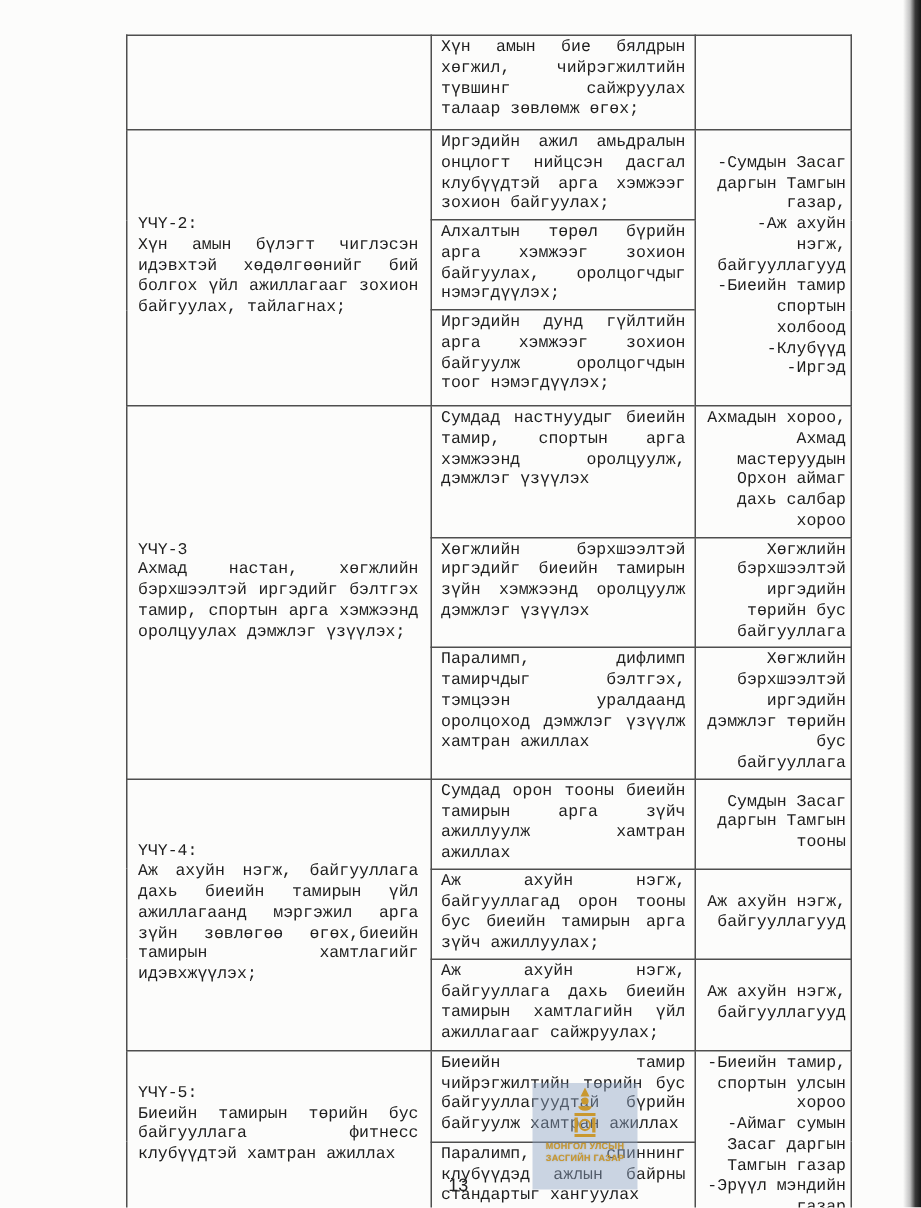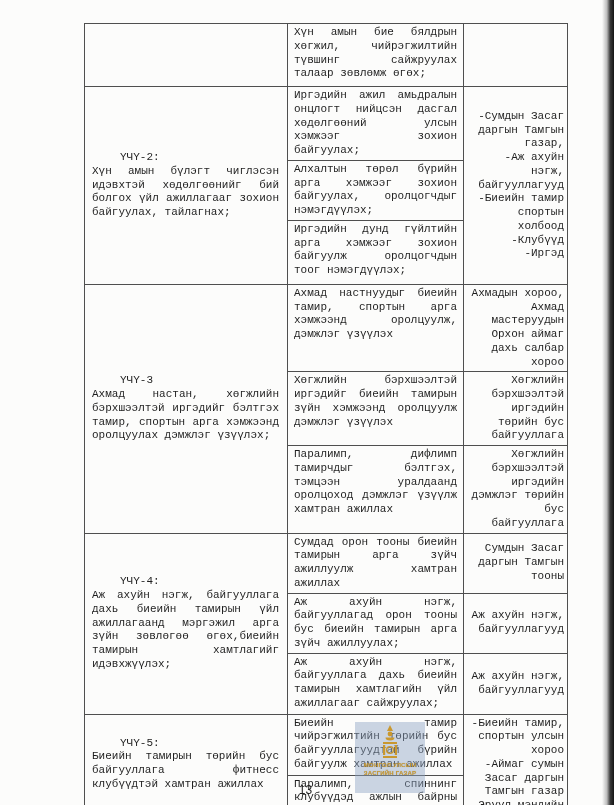--- a/index.html
+++ b/index.html
@@ -20,21 +20,21 @@
     border-collapse:collapse;table-layout:fixed;font-family:Liberation Mono, monospace;
   }
   table.doc td{
     border:1px solid #4f4f4f;
     font-size:11px;line-height:1.25;
     overflow:hidden;
   }
   td.cl{ text-align:justify; vertical-align:middle; padding:2px 8px 2px 7px;}
   td.cm{ text-align:justify; vertical-align:top;    padding:2px 6px;}
   td.cr{ text-align:right;    vertical-align:middle; padding:2px 3px 2px 5px; white-space:pre-line;}
-  .obj-label{display:block;margin-left:28px;}
+  .obj-label{display:block;}
   tr.h63{height:63px} tr.h56{height:56px} tr.h44{height:44px} tr.h64{height:64px}
   tr.h85{height:85px} tr.h57{height:57px} tr.h63b{height:63px}
   tr.h52{height:52px} tr.h59{height:59px} tr.h61{height:61px}
   tr.h58{height:58px} tr.h47{height:47px} tr.h43{height:43px}
   .watermark{
     position:absolute;left:355px;top:722px;width:70px;height:71px;
     background:rgba(143,163,196,0.45);
     display:flex;flex-direction:column;align-items:center;justify-content:flex-start;
     z-index:5;
   }
@@ -67,40 +67,40 @@
         <td class="cl"></td>
         <td class="cm">Хүн амын бие бялдрын хөгжил, чийрэгжилтийн түвшинг сайжруулах талаар зөвлөмж өгөх;</td>
         <td class="cr"></td>
       </tr>
 
       <tr class="h56">
         <td class="cl" rowspan="3">
           <span class="obj-label">ҮЧҮ-2:</span>
           <span>Хүн амын бүлэгт чиглэсэн идэвхтэй хөдөлгөөнийг бий болгох үйл ажиллагааг зохион байгуулах, тайлагнах;</span>
         </td>
-        <td class="cm">Иргэдийн ажил амьдралын онцлогт нийцсэн дасгал хөдөлгөөний улсын хэмжээг зохион байгуулах;</td>
+        <td class="cm">Иргэдийн ажил амьдралын онцлогт нийцсэн дасгал клубүүдтэй арга хэмжээг зохион байгуулах;</td>
         <td class="cr" rowspan="3">-Сумдын Засаг даргын Тамгын газар,
 -Аж ахуйн нэгж, байгууллагууд
 -Биеийн тамир спортын холбоод
 -Клубүүд
 -Иргэд</td>
       </tr>
       <tr class="h44">
         <td class="cm">Алхалтын төрөл бүрийн арга хэмжээг зохион байгуулах, оролцогчдыг нэмэгдүүлэх;</td>
       </tr>
       <tr class="h64">
         <td class="cm">Иргэдийн дунд гүйлтийн арга хэмжээг зохион байгуулж оролцогчдын тоог нэмэгдүүлэх;</td>
       </tr>
 
       <tr class="h85">
         <td class="cl" rowspan="3">
           <span class="obj-label">ҮЧҮ-3</span>
           <span>Ахмад настан, хөгжлийн бэрхшээлтэй иргэдийг бэлтгэх тамир, спортын арга хэмжээнд оролцуулах дэмжлэг үзүүлэх;</span>
         </td>
-        <td class="cm">Ахмад настнуудыг биеийн тамир, спортын арга хэмжээнд оролцуулж, дэмжлэг үзүүлэх</td>
+        <td class="cm">Сумдад настнуудыг биеийн тамир, спортын арга хэмжээнд оролцуулж, дэмжлэг үзүүлэх</td>
         <td class="cr" style="vertical-align:top">Ахмадын хороо, Ахмад мастеруудын Орхон аймаг дахь салбар хороо</td>
       </tr>
       <tr class="h57">
         <td class="cm">Хөгжлийн бэрхшээлтэй иргэдийг биеийн тамирын зүйн хэмжээнд оролцуулж дэмжлэг үзүүлэх</td>
         <td class="cr">Хөгжлийн бэрхшээлтэй иргэдийн төрийн бус байгууллага</td>
       </tr>
       <tr class="h63b">
         <td class="cm">Паралимп, дифлимп тамирчдыг бэлтгэх, тэмцээн уралдаанд оролцоход дэмжлэг үзүүлж хамтран ажиллах</td>
         <td class="cr">Хөгжлийн бэрхшээлтэй иргэдийн дэмжлэг төрийн бус байгууллага</td>
       </tr>

